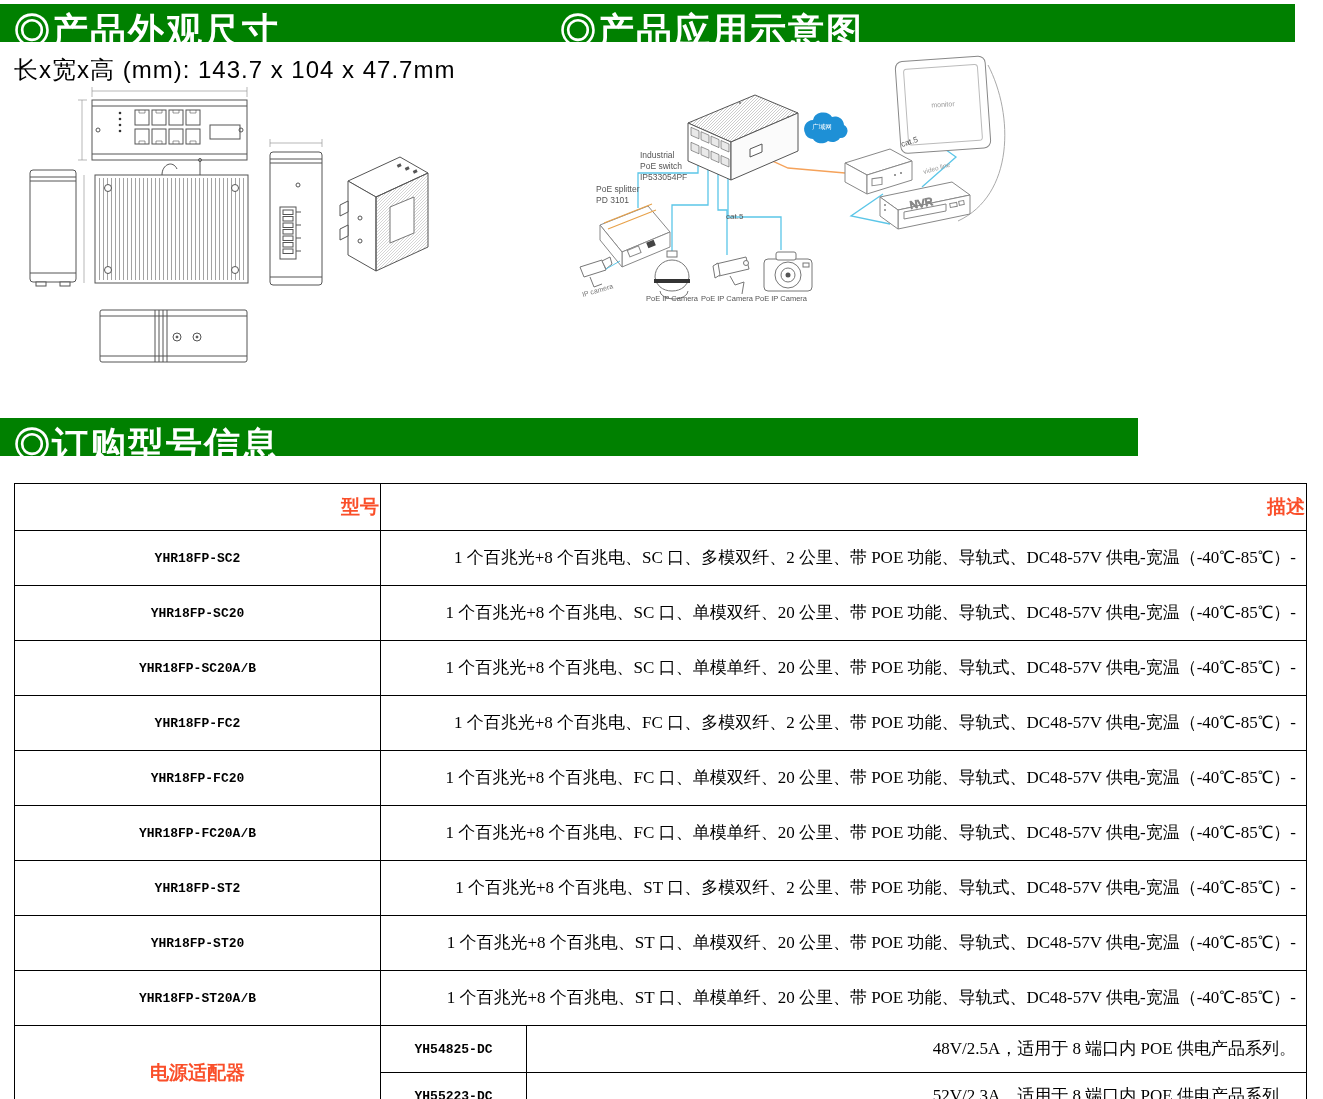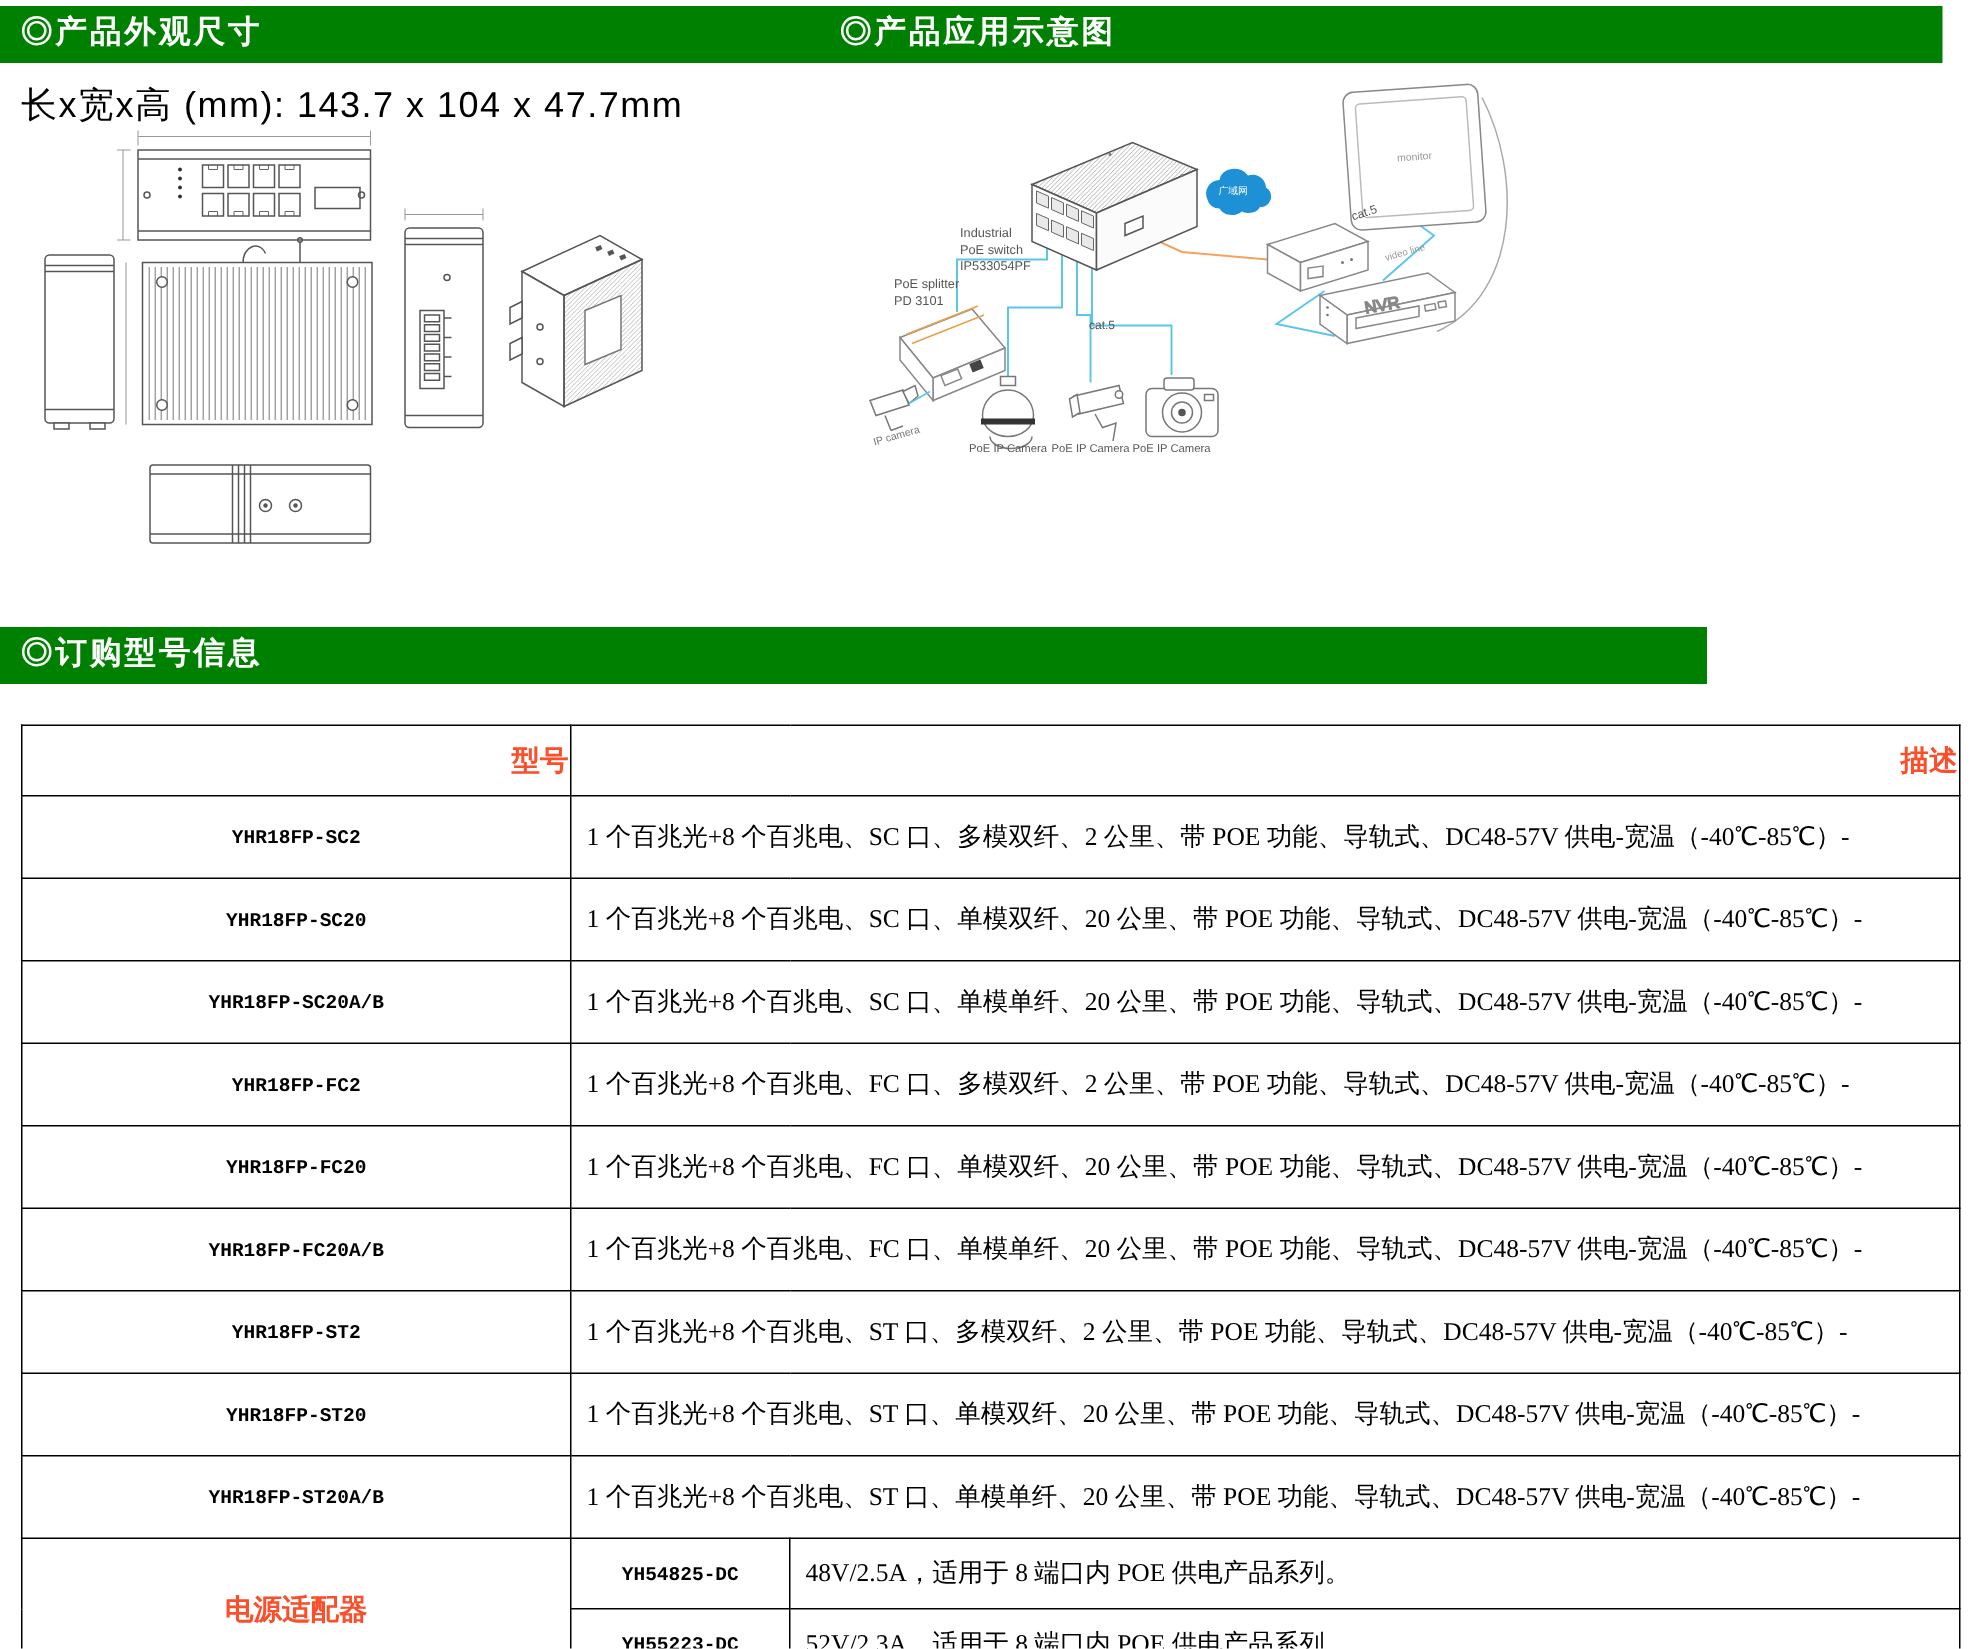--- a/index.html
+++ b/index.html
@@ -1,32 +1,32 @@
 <!DOCTYPE html>
 <html><head>
 <meta charset="utf-8">
 <style>
   html,body{margin:0;padding:0;background:#fff;}
   body{position:relative;width:1323px;height:1099px;font-family:"Liberation Sans",sans-serif;color:#000;overflow:hidden;}
 
   .greenbar{position:absolute;left:0;background:#008000;height:38px;}
-  .greenbar .bartitle{position:absolute;top:3px;color:#fff;font-size:21px;font-weight:700;letter-spacing:2px;white-space:nowrap;}
+  .greenbar .bartitle{position:absolute;top:3px;color:#fff;font-size:36px;font-weight:700;letter-spacing:2px;white-space:nowrap;}
   #bar1{top:4px;width:1295px;}
   #bar2{top:418px;width:1138px;}
 
   #dims{position:absolute;left:14px;top:54px;font-size:24px;font-weight:400;letter-spacing:1px;}
 
   #drawings{position:absolute;left:14px;top:85px;}
   #diagram{position:absolute;left:550px;top:45px;}
 
   table#ordertable{position:absolute;left:14px;top:483px;width:1293px;border-collapse:collapse;table-layout:fixed;}
   #ordertable td,#ordertable th{border:1px solid #000;vertical-align:middle;}
   #ordertable th{height:44px;font-size:19px;font-weight:700;color:#fa4f2a;text-align:right;font-family:"Liberation Serif",serif;}
   td.model{height:52px;text-align:center;font-weight:700;font-size:13px;font-family:"Liberation Mono",monospace;}
-  td.desc{font-size:17px;font-family:"Liberation Serif",serif;padding:3px 10px;line-height:1.55;text-align:left;}
+  td.desc{font-size:17px;font-family:"Liberation Serif",serif;padding:3px 10px;line-height:1.55;text-align:right;}
   td.adapterlabel{text-align:center;font-size:19px;font-weight:700;color:#fa4f2a;font-family:"Liberation Serif",serif;}
   tr.adapterrow td.model{height:44px;}
 
   svg text{font-family:"Liberation Sans",sans-serif;}
 </style>
 </head>
 <body>
 
 <div id="bar1" class="greenbar">
   <span class="bartitle" style="left:14px">◎产品外观尺寸</span>

